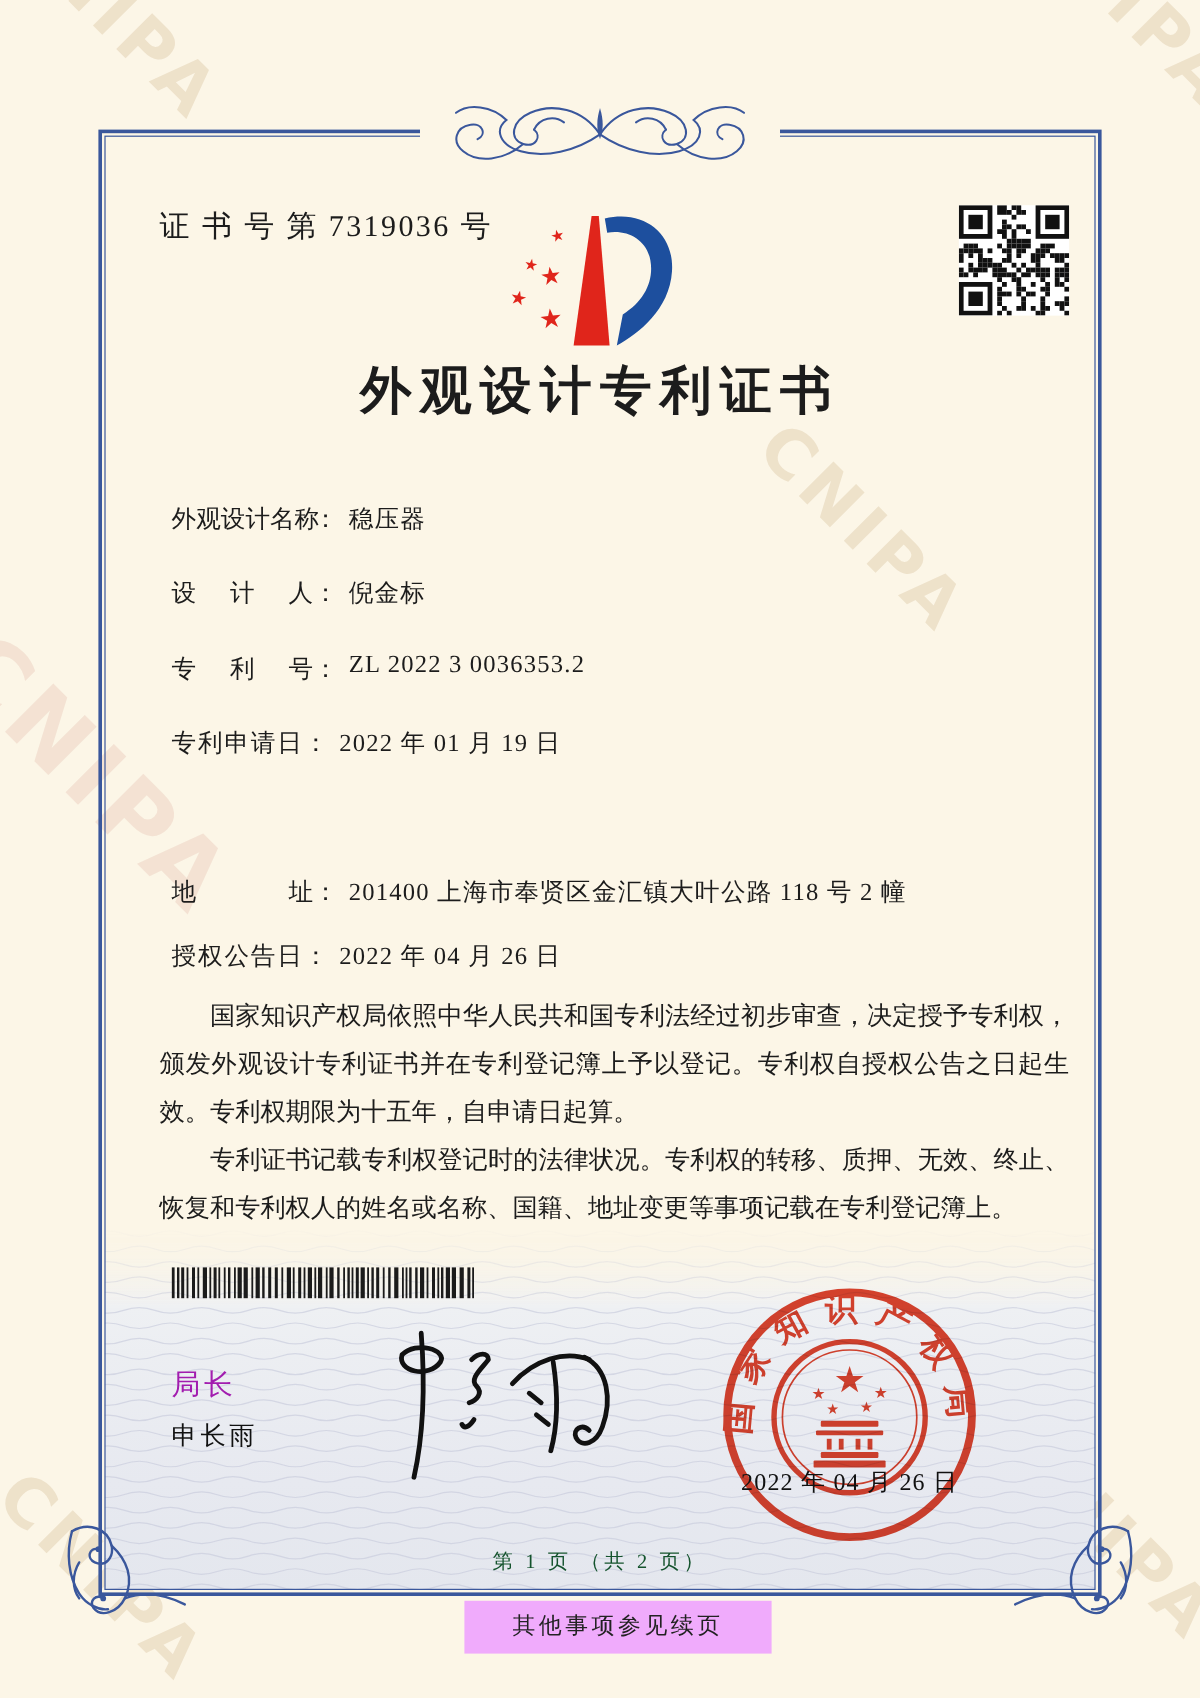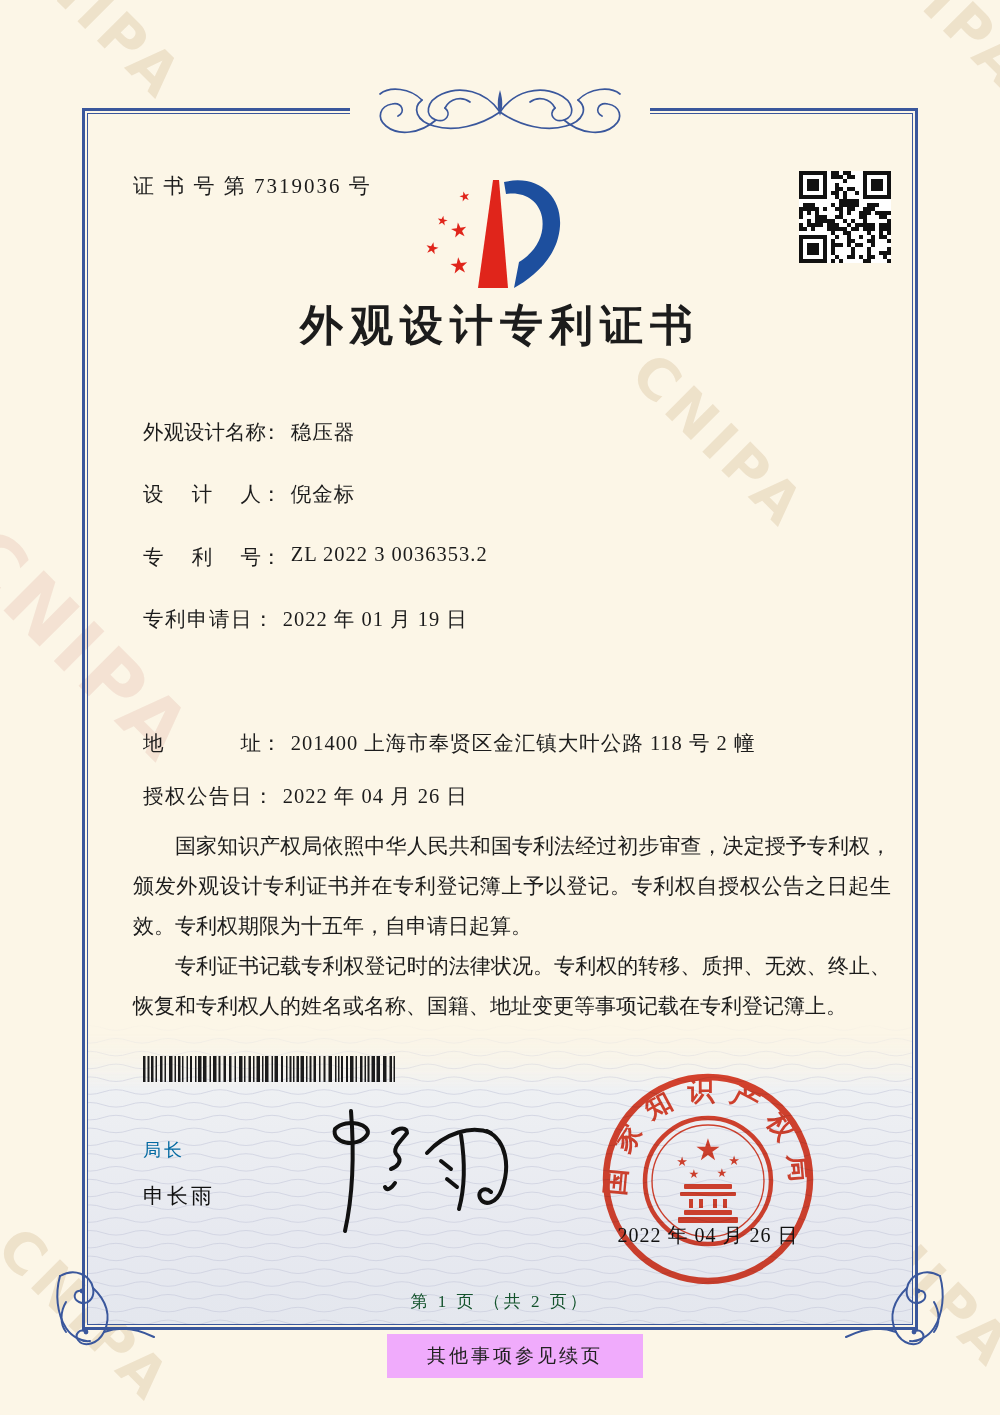--- a/index.html
+++ b/index.html
@@ -12,42 +12,42 @@
     position:absolute; font-family:"DejaVu Sans","Liberation Sans",sans-serif;
     font-weight:bold; color:rgba(205,178,135,0.30); letter-spacing:6px;
     transform:rotate(45deg); user-select:none; white-space:nowrap;
   }
   .frame{position:absolute; left:82px; top:108px; width:830px; height:1216px;
     border:3.5px solid #3a579c; z-index:5; pointer-events:none;}
   .frame-inner{position:absolute; inset:2px; border:1.5px solid #3a579c;}
   .ornament-top{position:absolute; left:350px; top:82px; width:300px; height:58px;
     background:#fcf6e7; z-index:6;}
   .corner-orn{position:absolute; width:110px; height:85px; z-index:6;}
-  .cert-no{position:absolute; left:133px; top:172px; font-size:21px; letter-spacing:2px; z-index:4;}
+  .cert-no{position:absolute; left:133px; top:172px; font-size:25px; letter-spacing:2px; z-index:4;}
   .logo{position:absolute; left:420px; top:174px; width:170px; height:120px; z-index:4;}
   .qr{position:absolute; left:799px; top:171px; width:92px; height:92px; background:#ffffff; z-index:4;}
   .title{position:absolute; left:0; top:297px; width:100%; text-align:center;
     font-size:43px; font-weight:bold; letter-spacing:7px; z-index:4;}
   .frow{position:absolute; left:143px; width:760px; height:30px; font-size:20.5px; z-index:4; white-space:nowrap;}
   .flabel{display:inline-block; width:118px; text-align:justify; text-align-last:justify; vertical-align:top;}
   .flabel-date{width:auto; text-align:left; text-align-last:auto; letter-spacing:1.5px;}
   .fcolon{display:inline-block; vertical-align:top;}
   .fvalue{display:inline-block; letter-spacing:1px; vertical-align:top; margin-left:4px;}
   .fpair2{position:absolute; left:370px; top:0;}
   .paras{position:absolute; left:133px; top:826px; width:758px; font-size:21px;
     line-height:40px; z-index:4; text-align:justify;}
   .paras p{margin:0; text-indent:2em;}
   .waves{position:absolute; left:87px; top:1022px; width:826px; height:303px; z-index:1;
     background:linear-gradient(to bottom, rgba(246,245,242,0) 0%, #eef0f3 22%, #e7e9f0 70%, #e4e7ee 100%);
     -webkit-mask-image:linear-gradient(to bottom, transparent 0, #000 70px);
     mask-image:linear-gradient(to bottom, transparent 0, #000 70px);}
   .waves svg{position:absolute; inset:0;}
   .barcode{position:absolute; left:143px; top:1056px; width:258px; height:26px; z-index:2;}
-  .director-title{position:absolute; left:143px; top:1138px; font-size:18px;
-    font-family:Liberation Sans, sans-serif; color:#0369a1; letter-spacing:3px; z-index:2;}
+  .director-title{position:absolute; left:143px; top:1138px; font-size:24px;
+    font-family:Liberation Sans, sans-serif; color:#a21caf; letter-spacing:3px; z-index:2;}
   .director-name{position:absolute; left:143px; top:1182px; font-size:21px;
     font-family:"Liberation Sans","DejaVu Sans",sans-serif; color:#111; letter-spacing:3px; z-index:2;}
   .signature{position:absolute; left:295px; top:1105px; width:240px; height:135px; z-index:2;}
   .seal{position:absolute; left:597px; top:1068px; width:222px; height:222px; z-index:3;
     mix-blend-mode:multiply; opacity:.95;}
   .seal-date{position:absolute; left:597px; top:1222px; width:222px; text-align:center;
     font-size:20px; color:#111; letter-spacing:1px; z-index:4; white-space:nowrap;}
   .page-footer{position:absolute; left:0; top:1290px; width:100%; text-align:center;
     font-size:17px; letter-spacing:3px; color:#14532d; z-index:4;}
   .note-box{position:absolute; left:387px; top:1334px; width:256px; height:44px;

